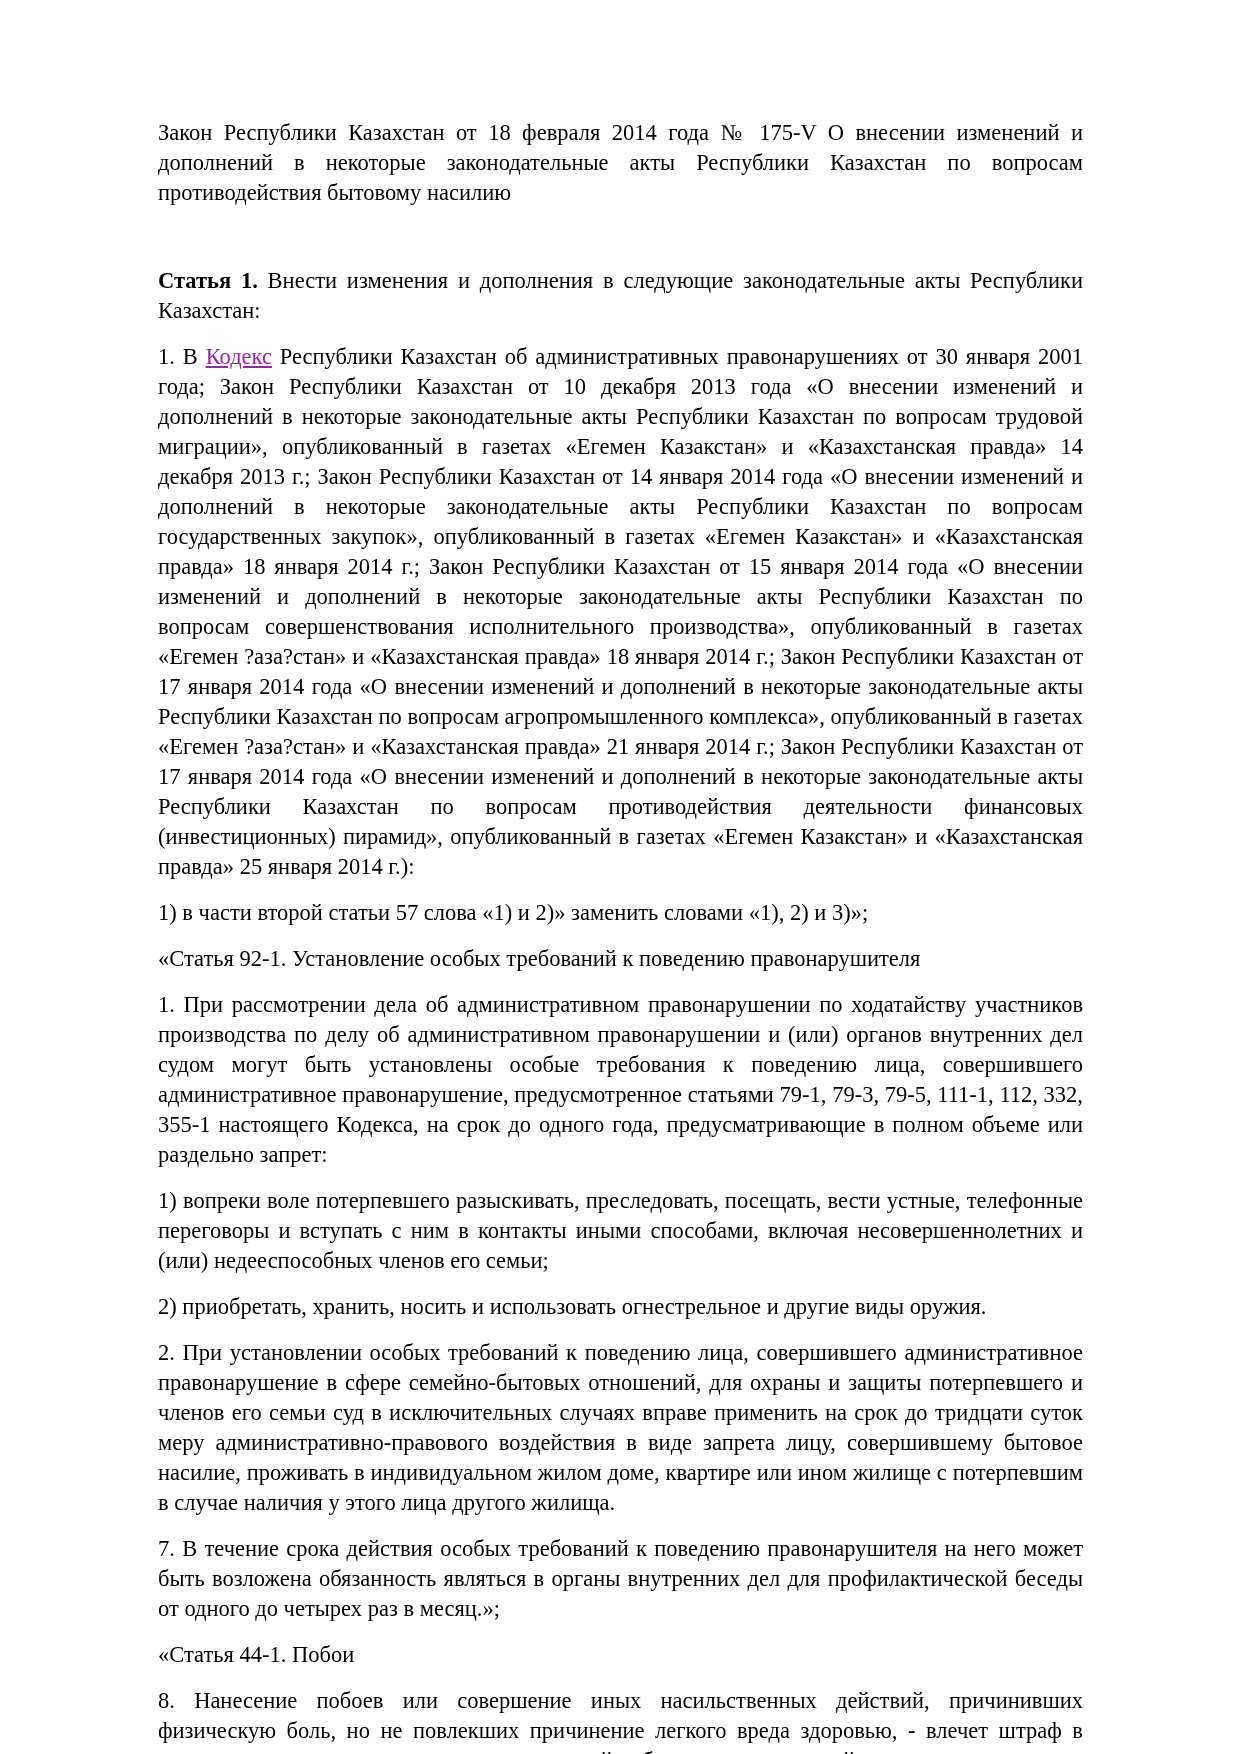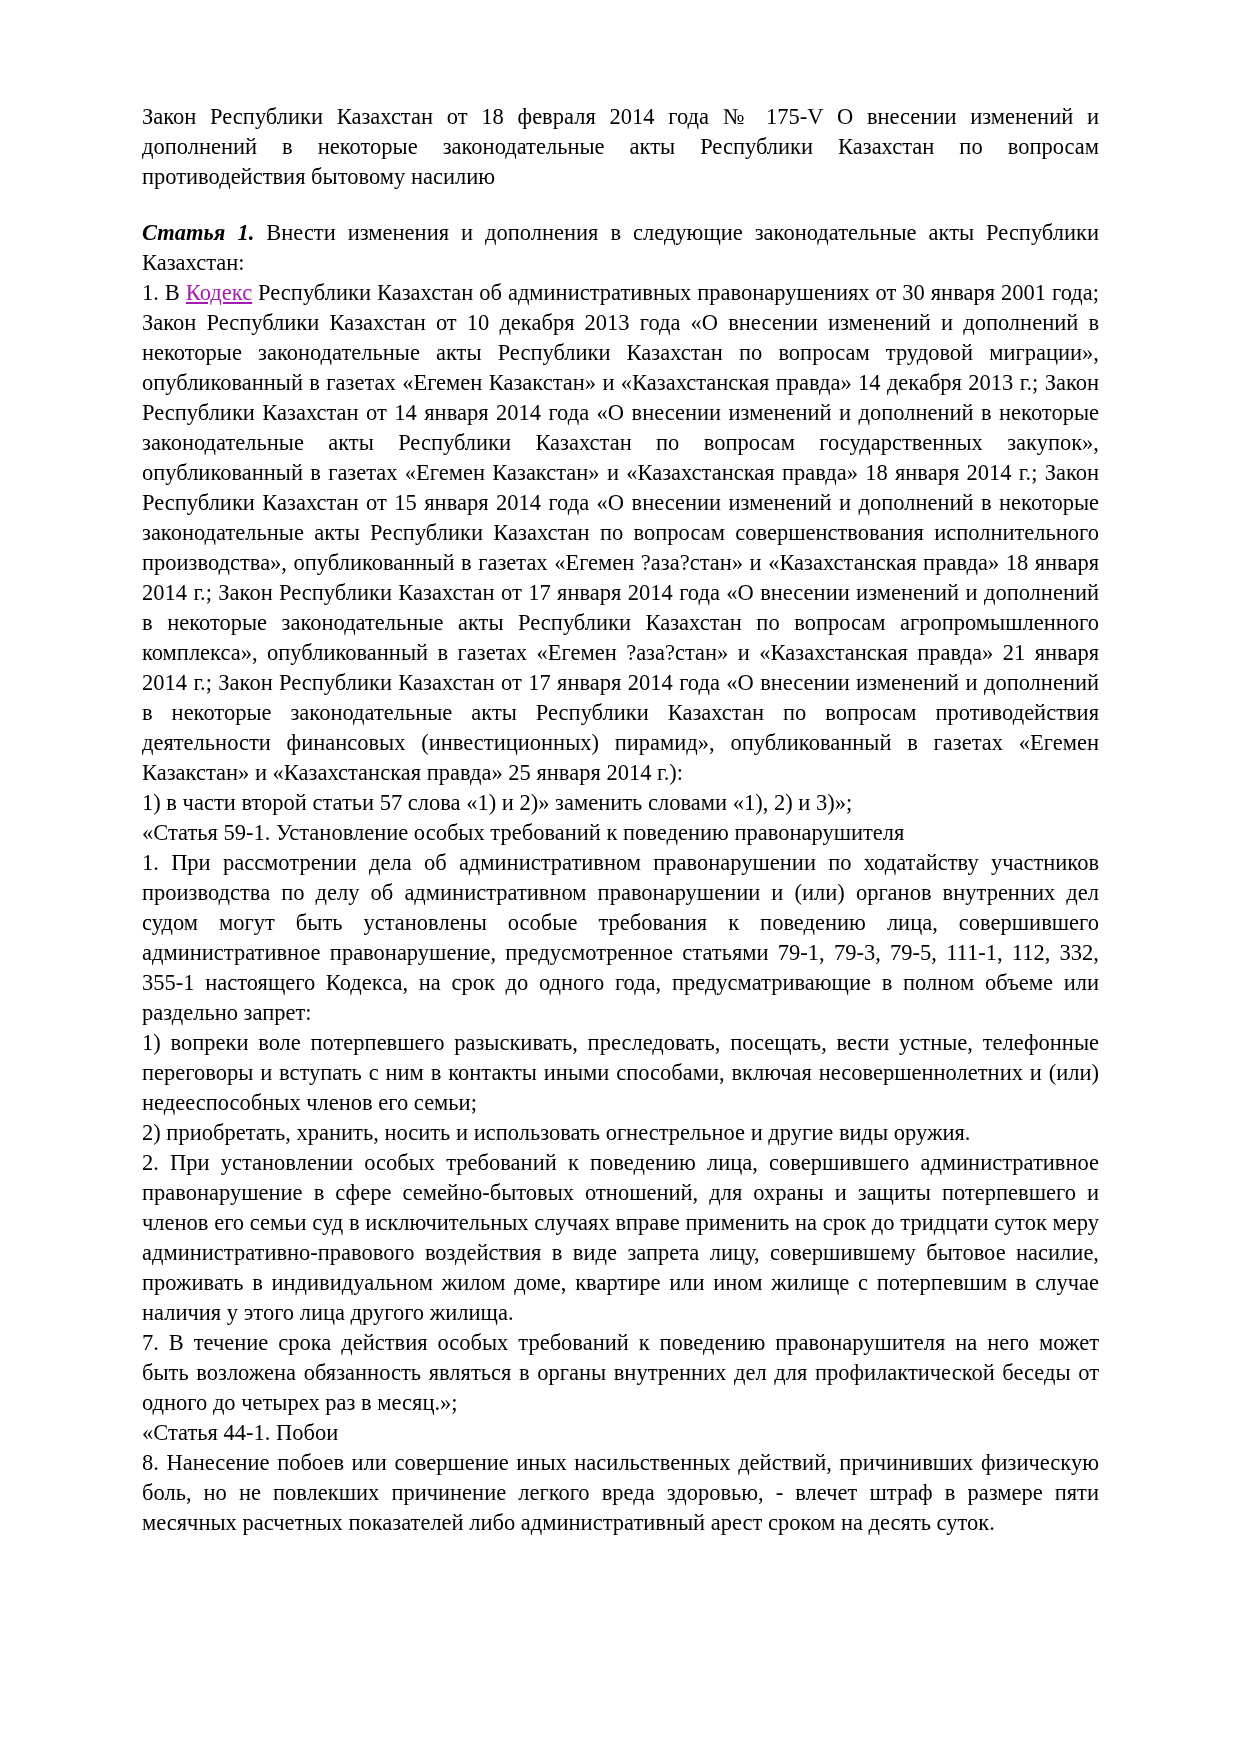--- a/index.html
+++ b/index.html
@@ -15,33 +15,32 @@
     color: #000000;
     overflow: hidden;
   }
   .page {
     position: absolute;
     left: 142px;
     top: 102px;
     width: 957px;
   }
   .para {
-    margin: 0;
+    margin: 16px;
     font-size: 22.5px;
     line-height: 30px;
     text-align: justify;
     text-justify: inter-word;
     color: #000000;
   }
   .spacer {
     height: 26px;
   }
   .bold-label {
     font-weight: bold;
-    font-style: italic;
   }
   .doc-link {
     color: #a21caf;
     text-decoration: underline;
     cursor: pointer;
   }
 </style>
 </head>
 <body>
 
@@ -51,21 +50,21 @@
 
   <div class="spacer"></div>
 
   <p class="para"><b class="bold-label">Статья 1.</b><span> Внести изменения и дополнения в следующие законодательные акты Республики Казахстан:</span></p>
 
   <p class="para"><span>1. В </span><a class="doc-link">Кодекс</a><span> Республики Казахстан об административных правонарушениях от 30 января 2001 года; Закон Республики Казахстан от 10 декабря 2013 года «О внесении изменений и дополнений в некоторые законодательные акты Республики Казахстан по вопросам трудовой миграции», опубликованный в газетах «Егемен Казакстан» и «Казахстанская правда» 14 декабря 2013 г.; Закон Республики Казахстан от 14 января 2014 года «О внесении изменений и дополнений в некоторые законодательные акты Республики Казахстан по вопросам государственных закупок», опубликованный в газетах «Егемен Казакстан» и «Казахстанская правда» 18 января 2014 г.; Закон Республики Казахстан от 15 января 2014 года «О внесении изменений и дополнений в некоторые законодательные акты Республики Казахстан по вопросам совершенствования исполнительного производства», опубликованный в газетах «Егемен ?аза?стан» и «Казахстанская правда» 18 января 2014 г.; Закон Республики Казахстан от 17 января 2014 года «О внесении изменений и дополнений в некоторые законодательные акты Республики Казахстан по вопросам агропромышленного комплекса», опубликованный в газетах «Егемен ?аза?стан» и «Казахстанская правда» 21 января 2014 г.; Закон Республики Казахстан от 17 января 2014 года «О внесении изменений и дополнений в некоторые законодательные акты Республики Казахстан по вопросам противодействия деятельности финансовых (инвестиционных) пирамид», опубликованный в газетах «Егемен Казакстан» и «Казахстанская правда» 25 января 2014 г.):</span></p>
 
   <p class="para">1) в части второй статьи 57 слова «1) и 2)» заменить словами «1), 2) и 3)»;</p>
 
 
-  <p class="para">«Статья 59-1. Установление особых требований к поведению правонарушителя</p>
+  <p class="para">«Статья 92-1. Установление особых требований к поведению правонарушителя</p>
 
   <p class="para">1. При рассмотрении дела об административном правонарушении по ходатайству участников производства по делу об административном правонарушении и (или) органов внутренних дел судом могут быть установлены особые требования к поведению лица, совершившего административное правонарушение, предусмотренное статьями 79-1, 79-3, 79-5, 111-1, 112, 332, 355-1 настоящего Кодекса, на срок до одного года, предусматривающие в полном объеме или раздельно запрет:</p>
 
   <p class="para">1) вопреки воле потерпевшего разыскивать, преследовать, посещать, вести устные, телефонные переговоры и вступать с ним в контакты иными способами, включая несовершеннолетних и (или) недееспособных членов его семьи;</p>
 
   <p class="para">2) приобретать, хранить, носить и использовать огнестрельное и другие виды оружия.</p>
 
   <p class="para">2. При установлении особых требований к поведению лица, совершившего административное правонарушение в сфере семейно-бытовых отношений, для охраны и защиты потерпевшего и членов его семьи суд в исключительных случаях вправе применить на срок до тридцати суток меру административно-правового воздействия в виде запрета лицу, совершившему бытовое насилие, проживать в индивидуальном жилом доме, квартире или ином жилище с потерпевшим в случае наличия у этого лица другого жилища.</p>
 
   <p class="para">7. В течение срока действия особых требований к поведению правонарушителя на него может быть возложена обязанность являться в органы внутренних дел для профилактической беседы от одного до четырех раз в месяц.»;</p>

